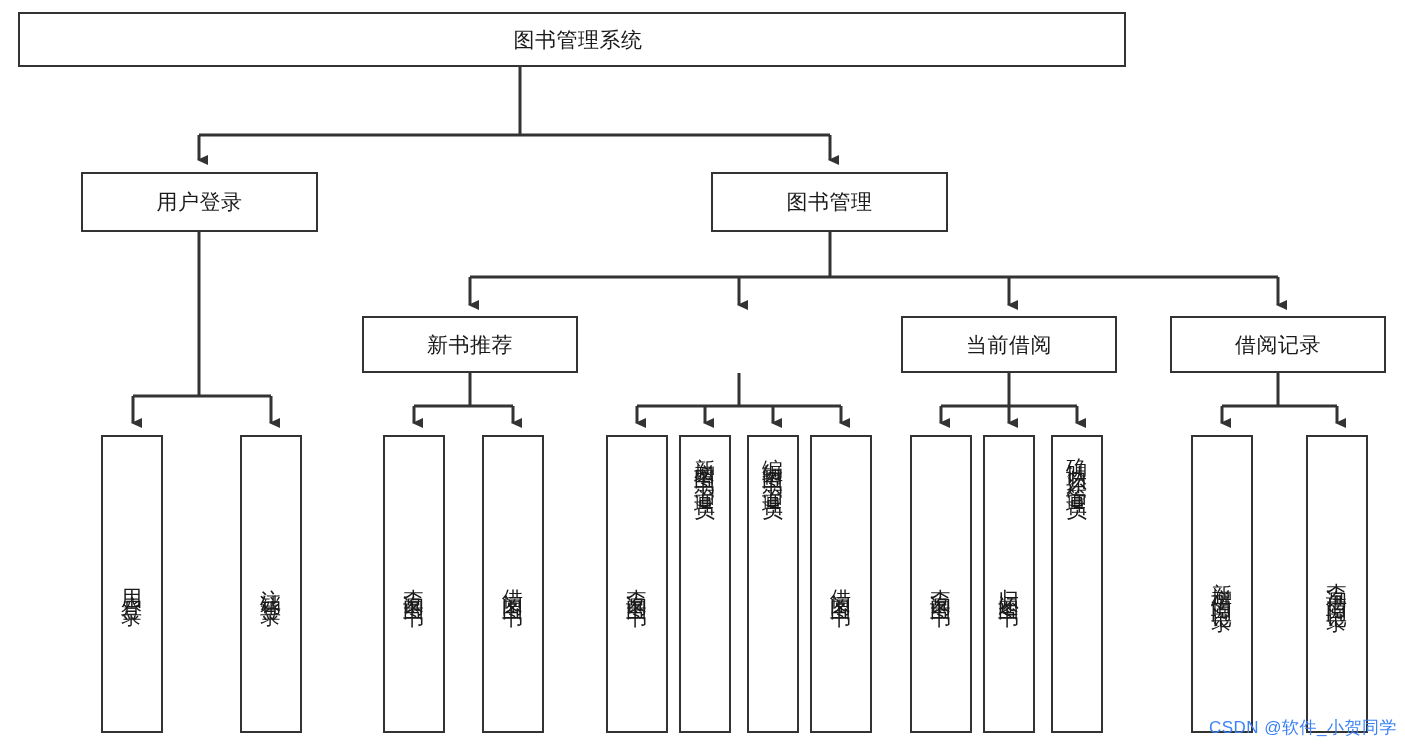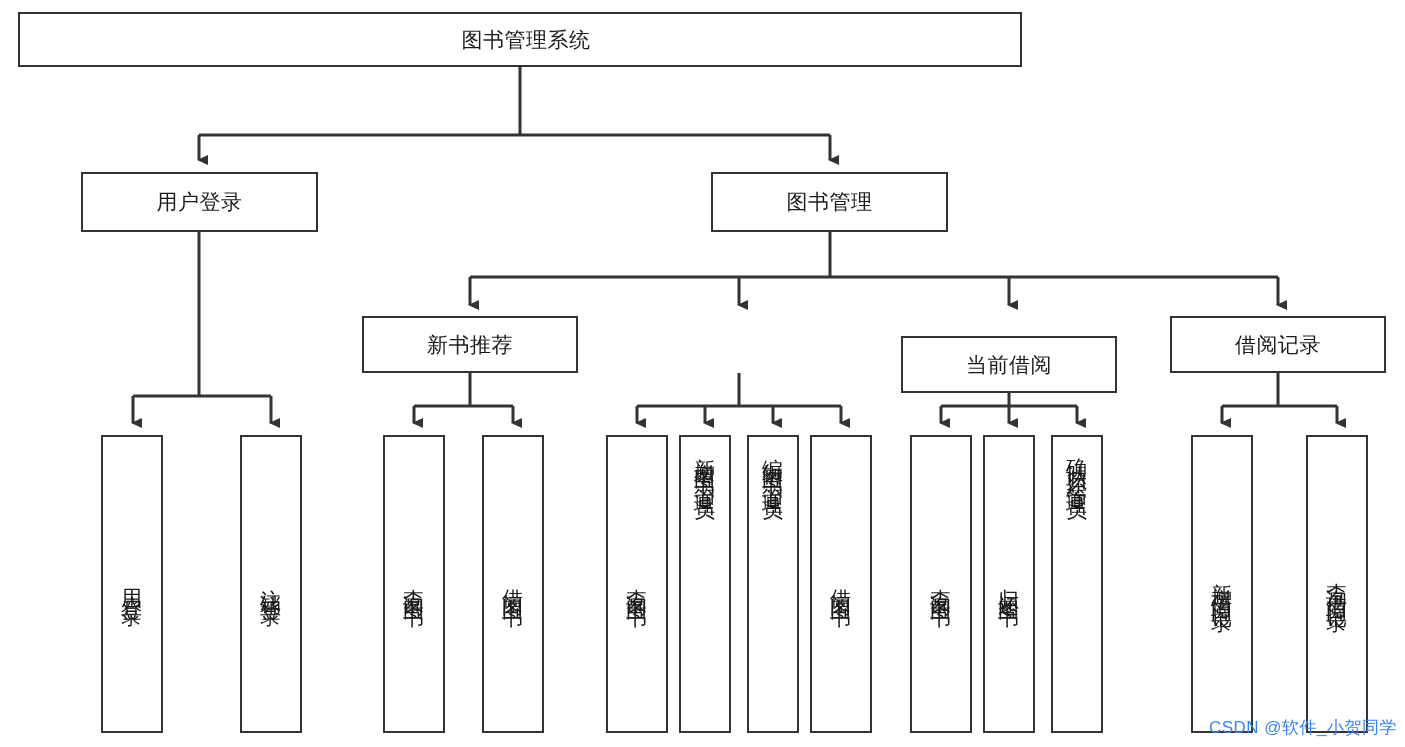--- a/index.html
+++ b/index.html
@@ -139,38 +139,38 @@
     </g>
 
     <g stroke="#333333" stroke-width="3" fill="none">
       <path d="M1278,373 L1278,406"></path>
       <path d="M1222,406 L1337,406"></path>
       <path d="M1222,406 L1222,423" marker-end="url(#arrowhead)"></path>
       <path d="M1337,406 L1337,423" marker-end="url(#arrowhead)"></path>
     </g>
   </svg>
 
-  <div class="node-box" style="left:18px; top:12px; width:1004px; height:55px;padding-left:12px;">
+  <div class="node-box" style="left:18px; top:12px; width:1108px; height:55px;padding-left:12px;">
     <span class="node-label-h">图书管理系统</span>
   </div>
 
   <div class="node-box" style="left:81px; top:172px; width:237px; height:60px;">
     <span class="node-label-h">用户登录</span>
   </div>
 
   <div class="node-box" style="left:711px; top:172px; width:237px; height:60px;">
     <span class="node-label-h">图书管理</span>
   </div>
 
   <div class="node-box" style="left:362px; top:316px; width:216px; height:57px;">
     <span class="node-label-h">新书推荐</span>
   </div>
 
 
-  <div class="node-box" style="left:901px; top:316px; width:216px; height:57px;margin-top:20px;">
+  <div class="node-box" style="left:901px; top:316px; width:216px; height:57px;">
     <span class="node-label-h">当前借阅</span>
   </div>
 
   <div class="node-box" style="left:1170px; top:316px; width:216px; height:57px;">
     <span class="node-label-h">借阅记录</span>
   </div>
 
   <div class="leaf-box" style="left:101px; top:435px; width:62px; height:298px;">
     <span class="node-label-v">用户登录</span>
   </div>

